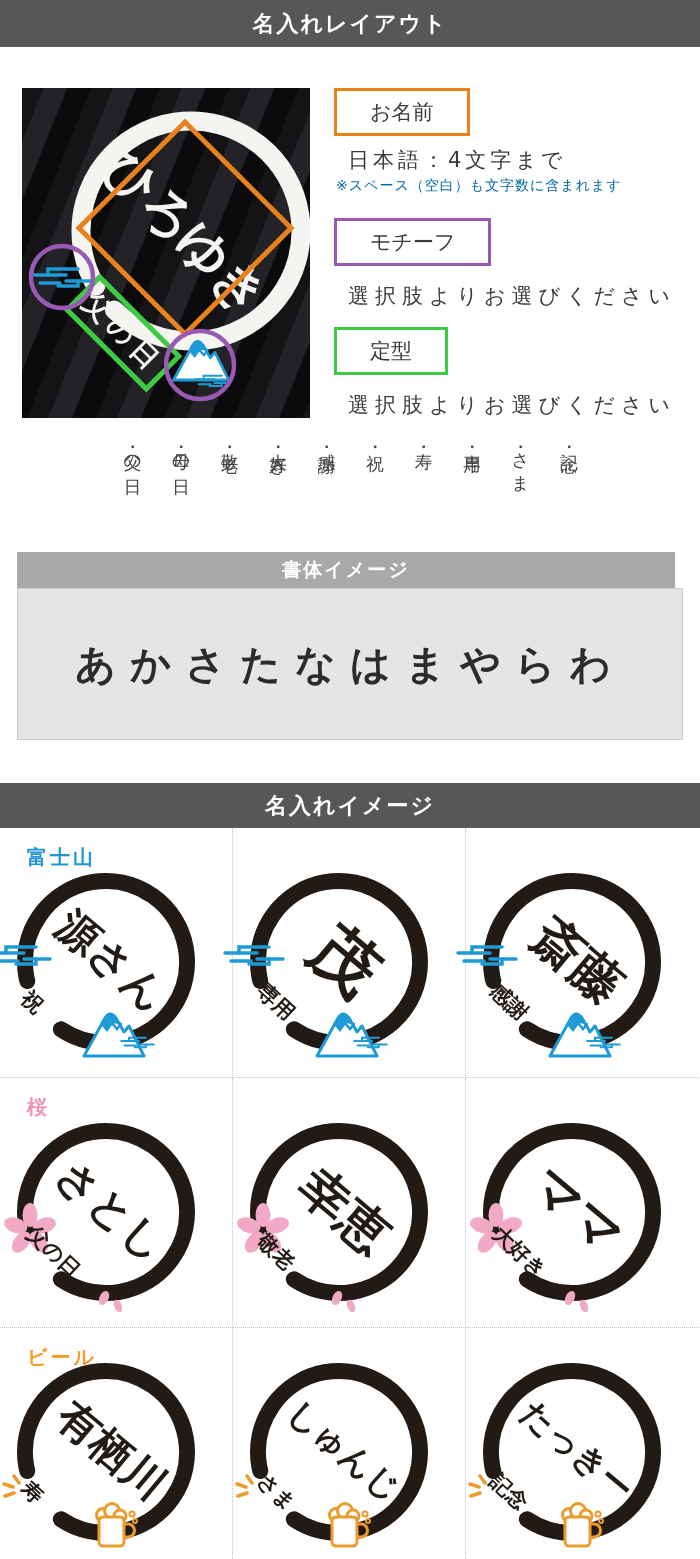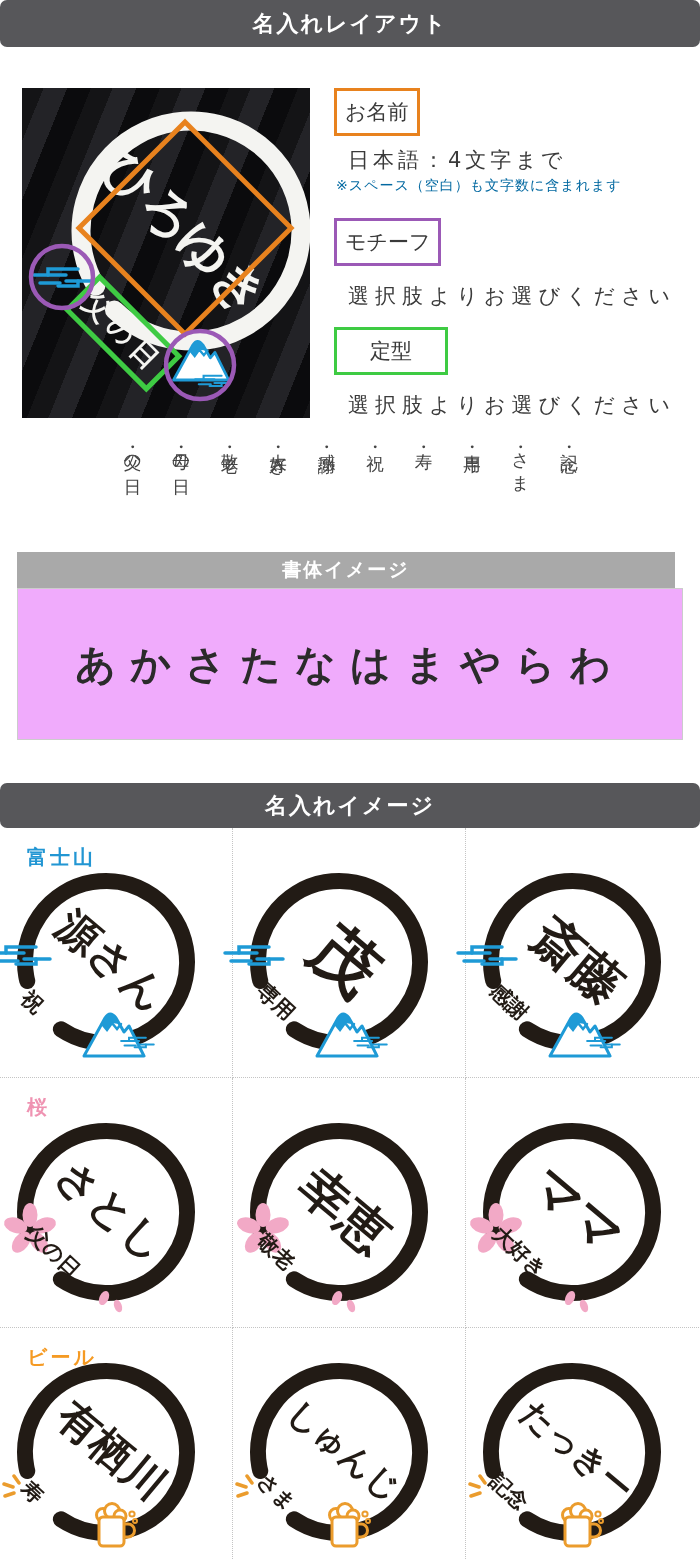--- a/index.html
+++ b/index.html
@@ -3,46 +3,46 @@
 <meta charset="utf-8">
 <style>
   html,body{margin:0;padding:0;}
   body{
     width:700px;height:1559px;position:relative;overflow:hidden;
     background:#ffffff;font-family:"DejaVu Sans","Liberation Sans",sans-serif;
     color:#3a3a3a;
   }
   
   .bar{position:absolute;left:0;width:700px;display:flex;align-items:center;justify-content:center;
-       color:#fff;font-weight:bold;letter-spacing:2px;border-radius:7px;}
+       color:#fff;font-weight:bold;letter-spacing:2px;}
   .bar-dark{background:#57575a;}
   #hdr1{top:0;height:47px;font-size:22px;}
   #hdr2{top:783px;height:45px;font-size:22px;}
   
   .fan-photo{position:absolute;left:22px;top:88px;width:288px;height:330px;overflow:hidden;
     background:repeating-linear-gradient(112deg,#141416 0 20px,#232327 20px 42px,#0b0b0d 42px 64px);}
   .fan-photo svg{position:absolute;left:0;top:0;}
   
-  .chip{position:absolute;background:#fff;border:3px solid;padding:7px 8px;font-size:21px;color:#3a3a3a;}
+  .chip{position:absolute;background:#fff;border:3px solid;padding:7px 33px;font-size:21px;color:#3a3a3a;}
   #chip-name{left:334px;top:88px;border-color:#e8821e;}
   #chip-motif{left:334px;top:218px;border-color:#9b59b6;}
   #chip-teikei{left:334px;top:327px;border-color:#3ecb43;padding:7px 33px;font-family:Liberation Serif, serif;}
   .desc{position:absolute;left:348px;font-size:21px;letter-spacing:4px;color:#3a3a3a;white-space:nowrap;}
   #desc-name{top:146px;}
   #desc-motif{top:282px;letter-spacing:6px;}
   #desc-teikei{top:391px;letter-spacing:6px;}
   .note{position:absolute;left:336px;top:177px;font-size:14px;letter-spacing:1px;color:#0369a1;white-space:nowrap;}
   
   .options{position:absolute;left:0;top:437px;width:700px;display:flex;justify-content:center;gap:31px;}
   .opt{writing-mode:vertical-rl;text-orientation:upright;font-size:17.5px;line-height:1;
        letter-spacing:3px;color:#444;}
   
   #font-hdr{position:absolute;left:17px;top:552px;width:658px;height:36px;background:#a9a9a9;
     display:flex;align-items:center;justify-content:center;color:#fff;font-size:19px;font-weight:bold;letter-spacing:2px;}
-  #font-box{position:absolute;left:17px;top:588px;width:664px;height:150px;border:1px solid #ccc;background:#f0abfc;
+  #font-box{position:absolute;left:17px;top:588px;width:664px;height:150px;border:1px solid #ccc;background:#e5e5e5;
     display:flex;flex-direction:column;align-items:center;justify-content:center;gap:20px;}
   .brush{font-weight:900;color:#2b2b2b;white-space:nowrap;}
   #brush1{font-size:40px;letter-spacing:14px;}
   #brush2{font-size:32px;letter-spacing:9px;}
   
   .grid{position:absolute;left:0;top:828px;width:700px;display:flex;flex-wrap:wrap;}
   .cell{width:233px;height:250px;position:relative;box-sizing:border-box;
     display:flex;align-items:flex-start;padding-top:30px;}
   .cell.b-r{border-right:1px dotted #c4c4c4;}
   .cell.b-b{border-bottom:1px dotted #c4c4c4;}

